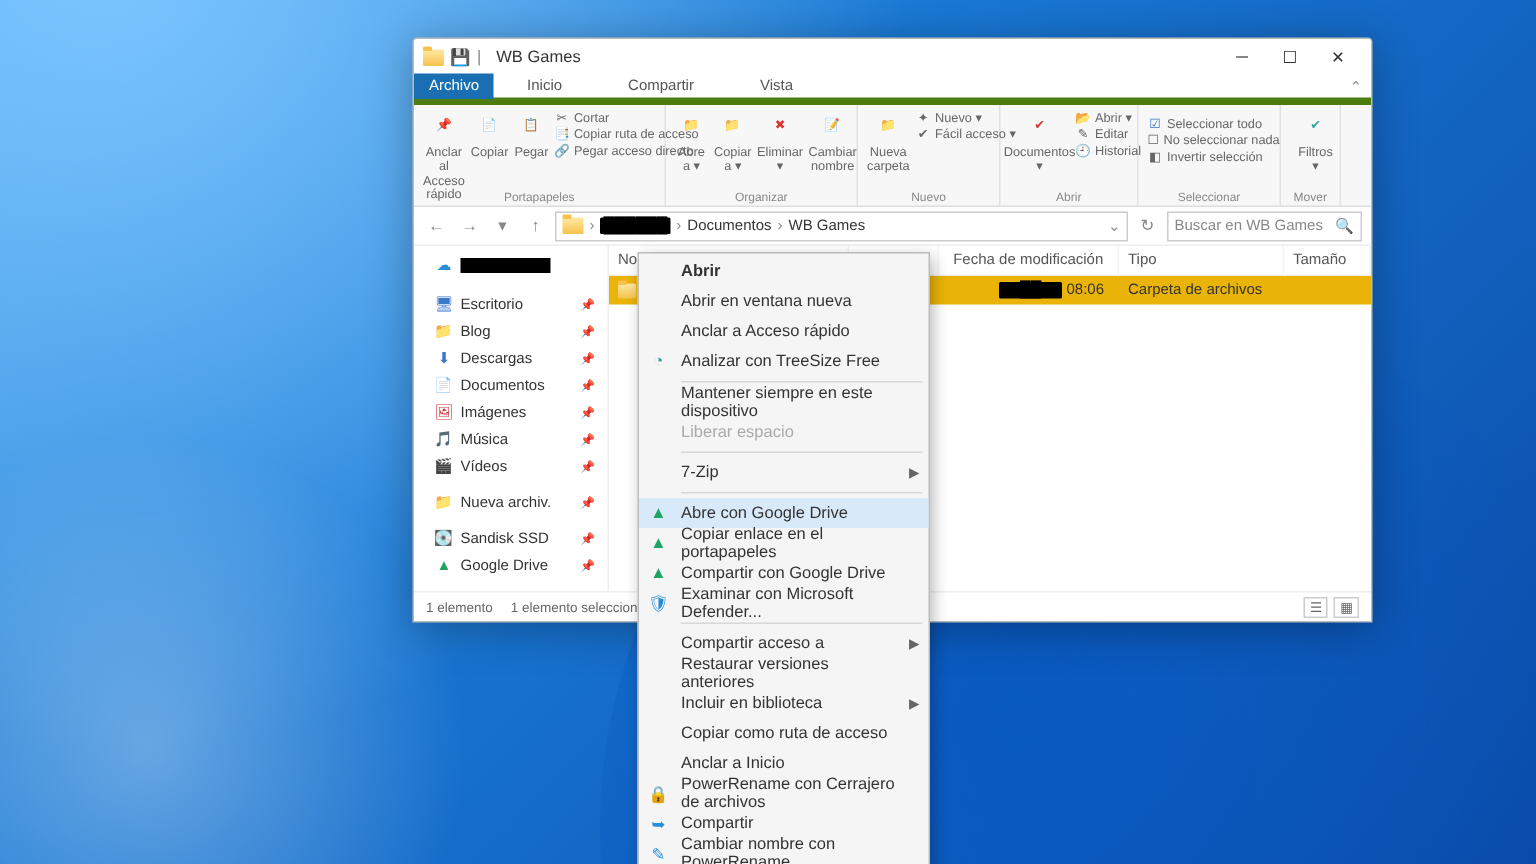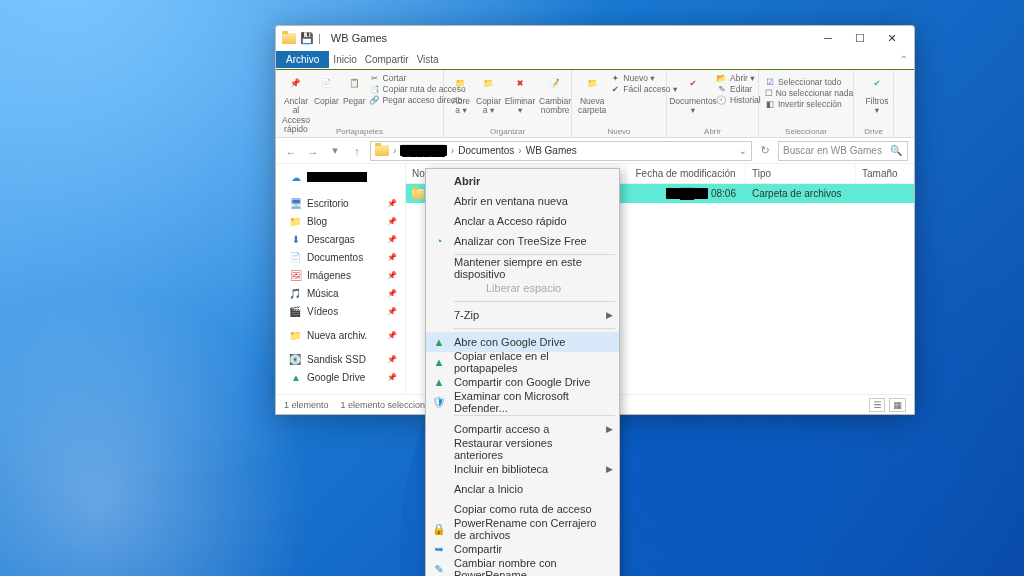--- a/index.html
+++ b/index.html
@@ -22,23 +22,23 @@
     box-shadow:0 4px 30px rgba(0,0,0,.3);
     display:flex; flex-direction:column;
   }
   .titlebar { height:24px; display:flex; align-items:center; padding:0 6px; }
   .titlebar-left { display:flex; align-items:center; gap:4px; flex:1; }
   .titlebar-left .ic { width:14px; height:14px; }
   .titlebar-title { font-size:11px; margin-left:6px; }
   .titlebar-right { display:flex; }
   .winbtn { width:32px; height:22px; display:flex; align-items:center; justify-content:center; cursor:default; }
 
-  .ribbon-tabs { display:flex; align-items:center; height:20px; border-bottom:1px solid #4d7c0f; font-size:10px; }
+  .ribbon-tabs { display:flex; align-items:center; height:20px; border-bottom:5px solid #4d7c0f; font-size:10px; }
   .ribbon-tabs .file { background:#1a6fb3; color:#fff; padding:3px 10px; }
-  .ribbon-tabs .tab { padding:3px 4px; color:#555;text-align:center; }
+  .ribbon-tabs .tab { padding:3px 22px; color:#555;text-align:center; }
 
   .ribbon { height:68px; background:#f7f7f7; border-bottom:1px solid #ddd; display:flex; }
   .rgroup { border-right:1px solid #e2e2e2; padding:3px 6px 12px 6px; display:flex; flex-direction:column; justify-content:space-between; font-size:9px; color:#666; position:relative;}
   .rgroup-label { text-align:center; font-size:8px; color:#888; position:absolute; bottom:1px; left:0; right:0;}
   .rrow { display:flex; align-items:flex-start; gap:4px; }
   .bigbtn { display:flex; flex-direction:column; align-items:center; gap:2px; width:40px; text-align:center; font-size:8.5px; line-height:1.1; }
   .bigbtn .ic { width:22px; height:22px; }
   .smbtns { display:flex; flex-direction:column; gap:1px; font-size:8.5px; }
   .smbtn { display:flex; align-items:center; gap:3px; white-space:nowrap;}
   .smbtn .ic { width:10px; height:10px; }
@@ -56,39 +56,39 @@
   .side-item { display:flex; align-items:center; gap:5px; padding:3px 8px 3px 14px; white-space:nowrap;}
   .side-item .pin { margin-left:auto; color:#999; font-size:8px;}
   .side-item .ic { width:12px; height:12px; }
   .redblock { display:inline-block; background:#000; width:60px; height:10px; }
 
   .filelist { flex:1; display:flex; flex-direction:column; }
   .cols { display:flex; font-size:10px; color:#555; border-bottom:1px solid #eee; }
   .col { padding:4px 6px; border-right:1px solid #f3f3f3; }
   .c-name{width:160px;} .c-state{width:60px;} .c-date{width:120px;text-align:center;} .c-type{width:110px;} .c-size{flex:1;}
   .row { display:flex; font-size:10px; padding:3px 0; }
-  .row.sel { background:#5eead4; }
+  .row.sel { background:#eab308; }
   .row .cell { padding:1px 6px; }
 
   .statusbar { height:20px; border-top:1px solid #eee; display:flex; align-items:center; padding:0 8px; font-size:9px; color:#666; gap:12px;}
   .statusbar .viewbtns { margin-left:auto; display:flex; gap:4px;}
 
   
   .ctxmenu {
     position:absolute; left:425px; top:168px; width:195px;
     background:#f5f5f5; border:1px solid #bcbcbc; box-shadow:2px 3px 10px rgba(0,0,0,.3);
     font-size:11px; padding:2px 0;
     z-index: 100;
   }
   .mi { display:flex; align-items:center; height:20px; padding:0 18px 0 28px; position:relative; cursor:default;}
   .mi:hover, .mi.hov { background:#d8eaf9; }
   .mi .ic { position:absolute; left:6px; width:14px; height:14px; display:flex; align-items:center; justify-content:center; }
   .mi .arrow { position:absolute; right:6px; color:#666; font-size:9px;}
   .mi.bold { font-weight:600; }
-  .mi.disabled { color:#aaa;margin-left:32px; }
+  .mi.disabled { color:#aaa; }
   .msep { height:1px; background:#d8d8d8; margin:3px 4px 3px 28px; }
 
   
   .ic { display:inline-flex; align-items:center; justify-content:center; }
   .folder-ic { width:14px; height:11px; background:linear-gradient(#ffe9a6,#f6c24b); border-radius:1px; position:relative; }
   .folder-ic::before{content:"";position:absolute;top:-2px;left:0;width:6px;height:3px;background:#f6c24b;border-radius:1px 1px 0 0;}
 </style>
 </head>
 <body>
 
@@ -240,21 +240,21 @@
           </div>
       </div>
       <div class="rgroup-label">Seleccionar</div>
     </div>
     <div class="rgroup" style="width:40px">
       <div class="bigbtn" style="width:34px">
           <span class="ic" style="color:#3a9">✔</span>
           <span style="white-space:pre-line">Filtros
 ▾</span>
         </div>
-      <div class="rgroup-label">Drive</div>
+      <div class="rgroup-label">Mover</div>
     </div>
   </div>
 
   <div class="addrbar">
     <div class="navarrow">←</div>
     <div class="navarrow">→</div>
     <div class="navarrow">▾</div>
     <div class="navarrow">↑</div>
     <div class="crumb-box">
       <span class="ic">
@@ -421,24 +421,24 @@
       <span class="arrow">▶</span>
     </div>
     <div class="mi">
       <span>Restaurar versiones anteriores</span>
     </div>
     <div class="mi">
       <span>Incluir en biblioteca</span>
       <span class="arrow">▶</span>
     </div>
     <div class="mi">
+      <span>Copiar como ruta de acceso</span>
+    </div>
+    <div class="mi">
       <span>Anclar a Inicio</span>
-    </div>
-    <div class="mi">
-      <span>Copiar como ruta de acceso</span>
     </div>
     <div class="mi">
       <span class="ic" style="color:#888">🔒</span>
       <span>PowerRename con Cerrajero de archivos</span>
     </div>
     <div class="mi">
       <span class="ic" style="color:#2a8dd8">➥</span>
       <span>Compartir</span>
     </div>
     <div class="mi">

